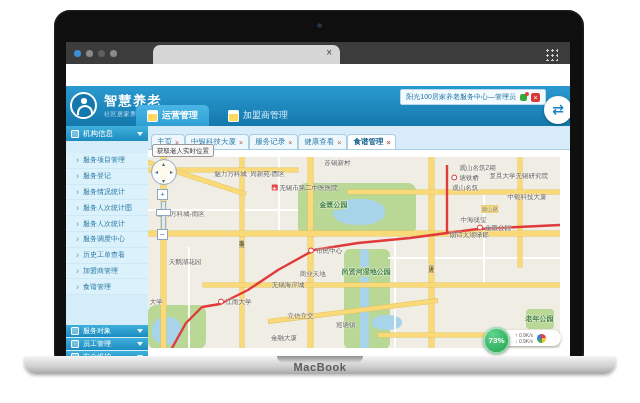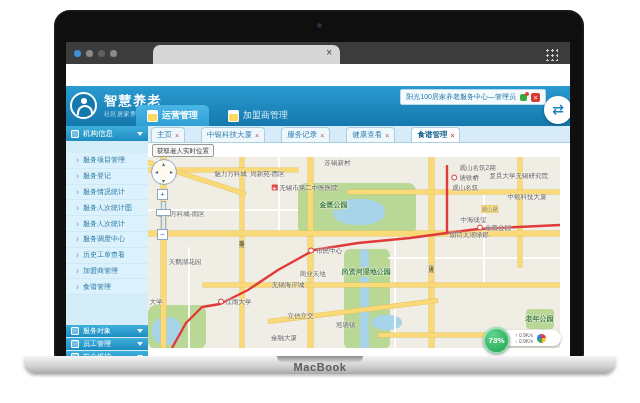--- a/index.html
+++ b/index.html
@@ -59,22 +59,22 @@
         padding:0 5px;font-size:7px;color:#1a6fa0;}
   .noti{width:7px;height:7px;background:#37a93c;border-radius:2px;position:relative;flex:none;}
   .noti::after{content:"";position:absolute;right:-2px;top:-2px;width:4px;height:4px;
         background:#e23c3c;border-radius:50%;}
   .uclose{width:9px;height:9px;background:#d93a32;color:#fff;font-size:7px;line-height:9px;
         text-align:center;border-radius:2px;flex:none;}
   .swap{position:absolute;left:478px;top:54px;width:28px;height:28px;background:#fff;
         border-radius:50%;box-shadow:0 1px 3px rgba(0,0,0,.35);z-index:6;text-align:center;}
   .swap::after{content:"⇄";color:#1b84c0;font-size:14px;font-weight:bold;line-height:27px;}
   
-  .dtabs{position:absolute;left:82px;top:84px;right:0;height:17px;background:#d7ecf8;
-        border-bottom:1px solid #a9cfe3;display:flex;align-items:flex-end;gap:16px;
+  .dtabs{position:absolute;left:82px;top:84px;right:0;height:24px;background:#d7ecf8;
+        border-bottom:1px solid #a9cfe3;display:flex;align-items:flex-end;gap:0;
         padding-left:3px;box-sizing:border-box;}
   .dtab{height:14px;background:#eef7fc;border:1px solid #aacfe4;border-bottom:none;
         border-radius:4px 4px 0 0;font-size:7.5px;color:#2b7cab;display:flex;align-items:center;
         padding:0 5px;gap:3px;}
   .dtab.active{background:#fff;color:#14618d;font-weight:bold;}
   .dtab::after{content:"×";color:#b05c4a;font-size:7px;}
   
   .sidebar{position:absolute;left:0;top:84px;width:82px;bottom:0;background:#d4edf8;overflow:hidden;}
   .side-h{height:15px;background:linear-gradient(#3fb0dc,#1d8cc0);display:flex;align-items:center;
         padding:0 5px;gap:4px;color:#fff;font-size:7.5px;margin-bottom:12px;}

